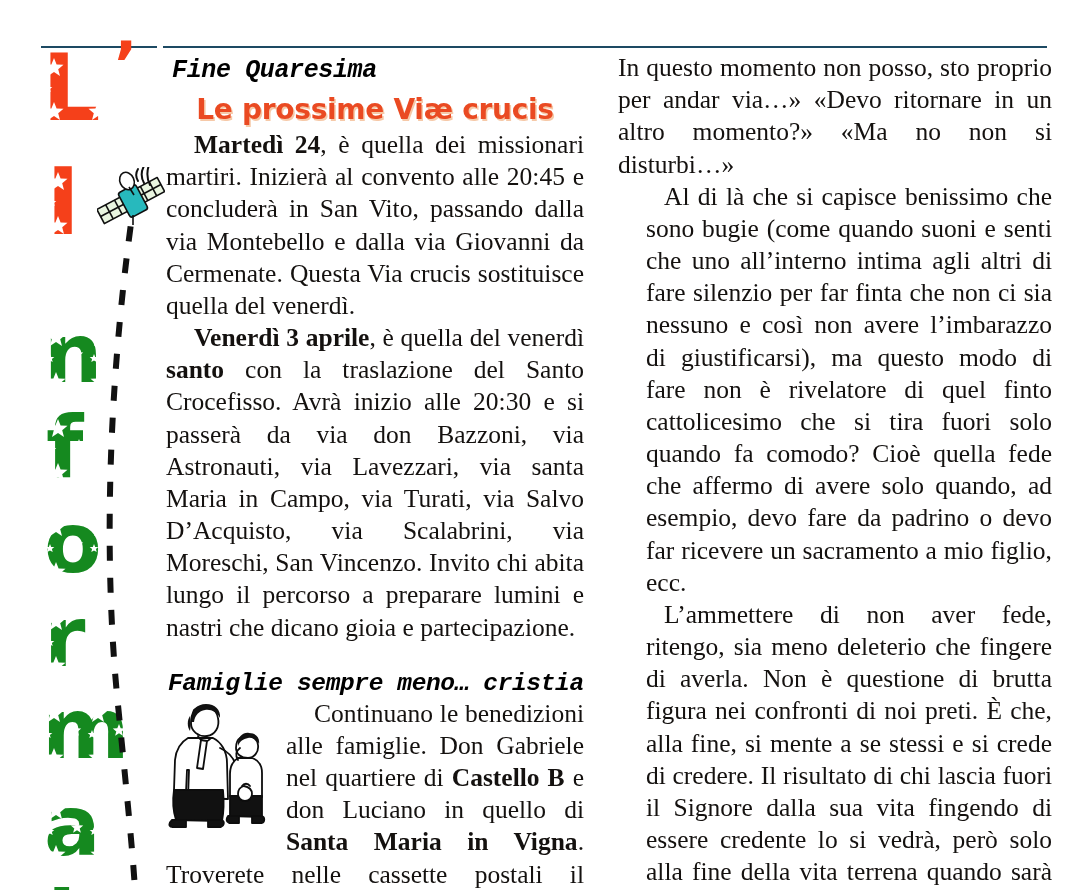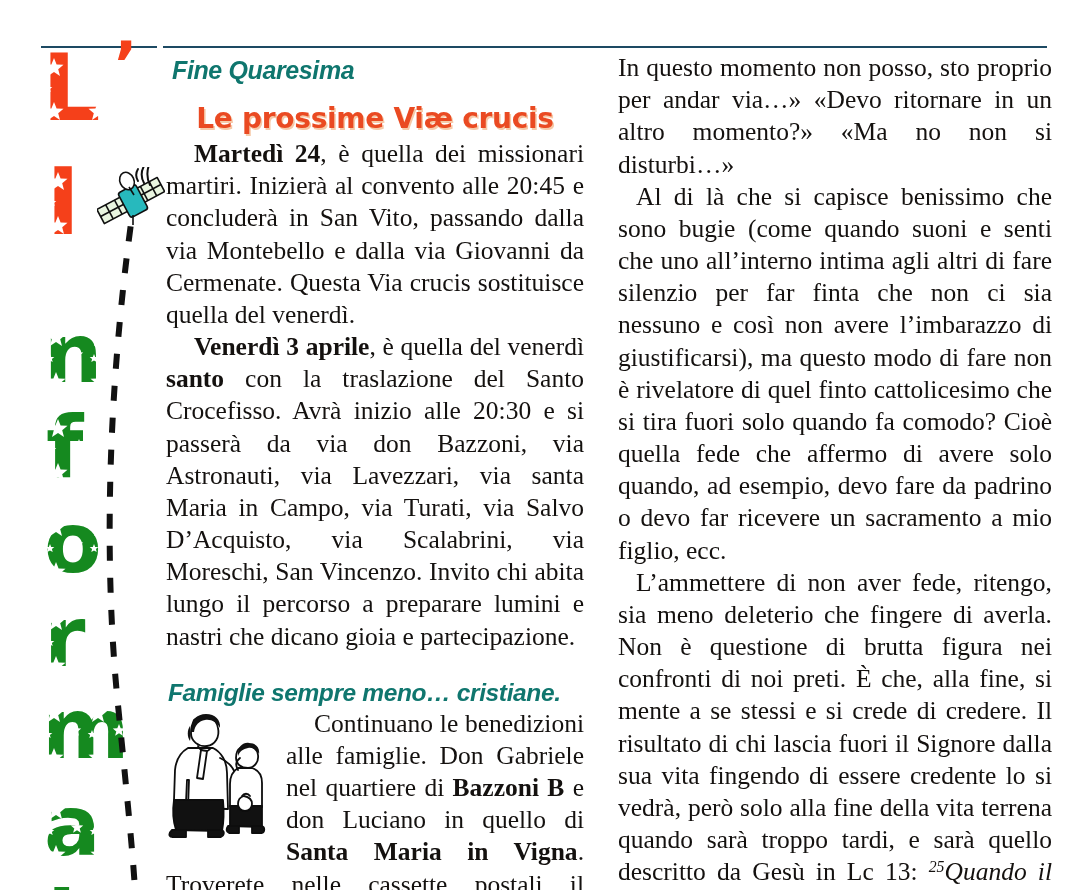--- a/index.html
+++ b/index.html
@@ -64,55 +64,55 @@
     position: absolute;
     top: 52px;
     width: 418px;
     height: 838px;
     overflow: hidden;
   }
   #col-left  { left: 166px; }
   #col-right { left: 618px; width: 434px; }
 
   .head-script {
-    font-family: Liberation Sans, sans-serif;
+    font-family: Liberation Mono, monospace;
     font-style: italic;
     font-size: 25px;
     font-weight: 600;
-    color: #0f766e;
+    color: #000000;
     margin: 4px 0 1px 6px;
     letter-spacing: -0.015em;
     white-space: nowrap;
   }
   .head-script.wide { font-size: 24.5px; margin-left: 2px; }
 
   .head-title {
     font-family: "DejaVu Sans", sans-serif;
     font-size: 28px;
     font-weight: 700;
     color: #ea4a22;
     text-align: center;
-    margin: 17px 0 3px 0;
+    margin: 8px 0 3px 0;
     letter-spacing: -0.01em;
     text-shadow: 1.5px 1.5px 0 #f6c9a8;
     white-space: nowrap;
   }
   .head-title.t2 { font-size: 27px; }
 
   p.body {
     margin: 0;
     font-size: 25.5px;
     line-height: 1.262;
     text-align: justify;
     text-indent: 28px;
     text-justify: inter-word;
     hyphens: manual;
   }
   p.body.noindent { text-indent: 0; }
-  p.body.tight { text-indent: 18px; }
+  p.body.tight { text-indent: 18px; margin-left: 28px; }
 
   b, .b { font-weight: 700; }
   i, .i { font-style: italic; }
 
   sup {
     font-size: 0.62em;
     vertical-align: 0.48em;
     line-height: 0;
   }
 
@@ -294,21 +294,21 @@
       <path d="M84 114 l10 0 c3 1 3 6 0 7 l-10 0 z" fill="#111111"></path>
 
       <path d="M70 58 c-3-5-2-9 2-12" fill="none"></path>
 
       <path d="M76 84 c-4 1-6 4-6 8 c0 4 3 7 7 7 c4 0 7-3 7-7 c0-4-3-7-8-8 z" fill="#ffffff"></path>
       <path d="M74 84 c2-3 6-3 8 0" fill="none"></path>
     </g>
   </svg>
 
   <p class="body">
-    <span>Continuano le benedizioni alle famiglie. Don Gabriele nel quartiere di </span><b>Bazzoni B</b><span> e don Luciano in quello di </span><b>Santa Maria in Vigna</b><span>. Troverete nelle cassette postali il foglietto riportante giorno e fascia oraria del nostro arrivo.</span>
+    <span>Continuano le benedizioni alle famiglie. Don Gabriele nel quartiere di </span><b>Castello B</b><span> e don Luciano in quello di </span><b>Santa Maria in Vigna</b><span>. Troverete nelle cassette postali il foglietto riportante giorno e fascia oraria del nostro arrivo.</span>
   </p>
 
 </div>
 
 <div class="col" id="col-right">
 
   <p class="body noindent">In questo momento non posso, sto proprio per andar via…» «Devo ritornare in un altro momento?» «Ma no non si disturbi…»</p>
 
   <p class="body tight">Al di là che si capisce benissimo che sono bugie (come quando suoni e senti che uno all’interno intima agli altri di fare silenzio per far finta che non ci sia nessuno e così non avere l’imbarazzo di giustificarsi), ma questo modo di fare non è rivelatore di quel finto cattolicesimo che si tira fuori solo quando fa comodo? Cioè quella fede che affermo di avere solo quando, ad esempio, devo fare da padrino o devo far ricevere un sacramento a mio figlio, ecc.</p>
 

